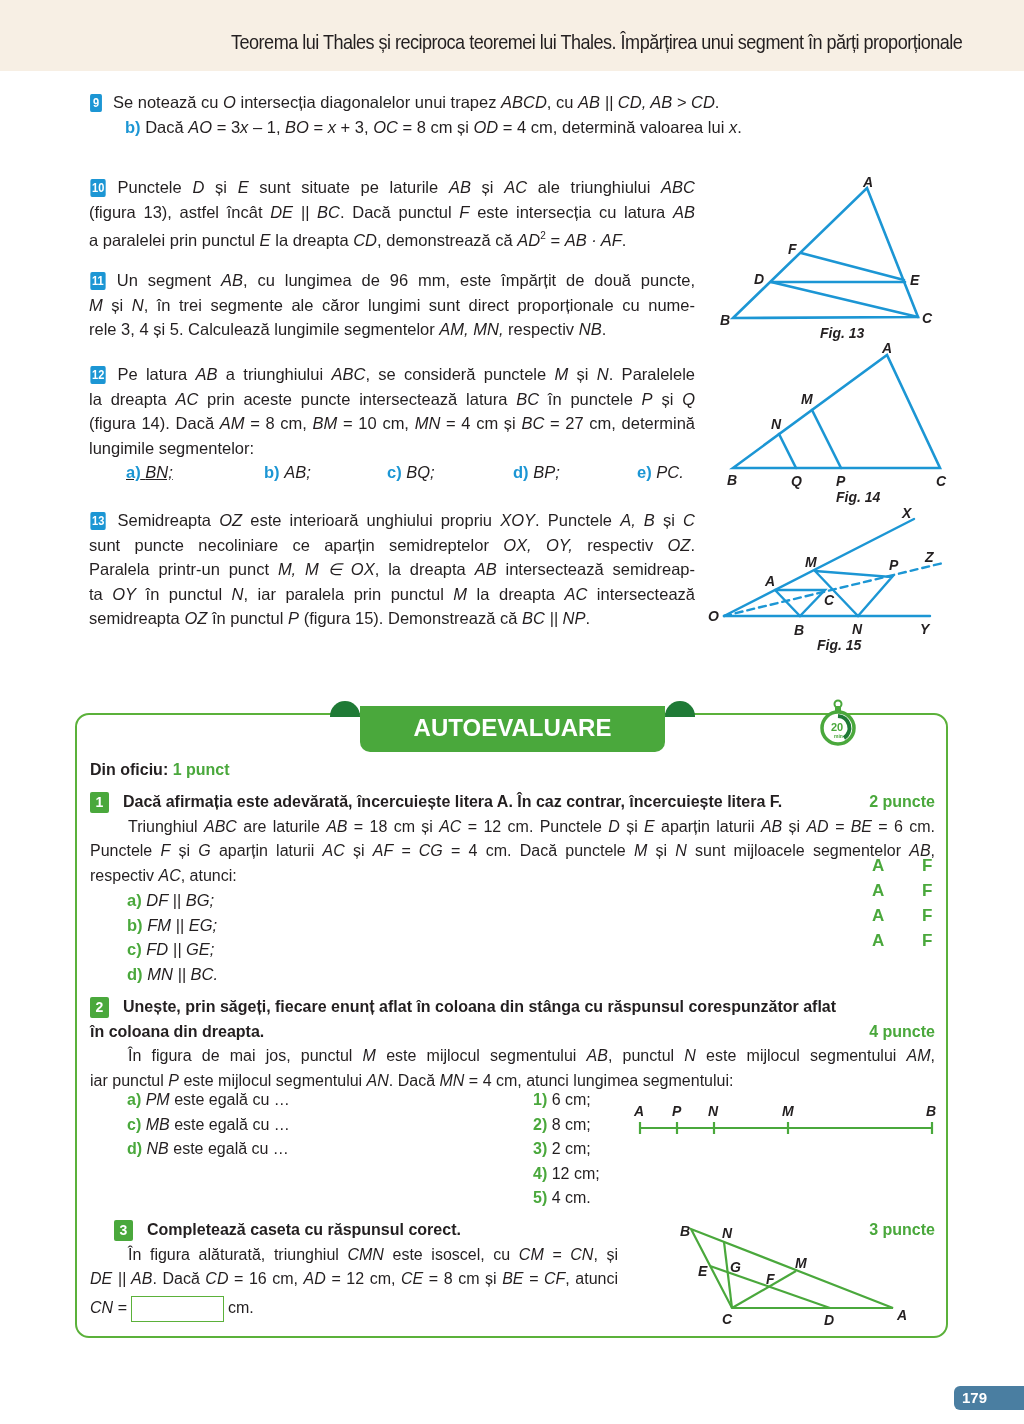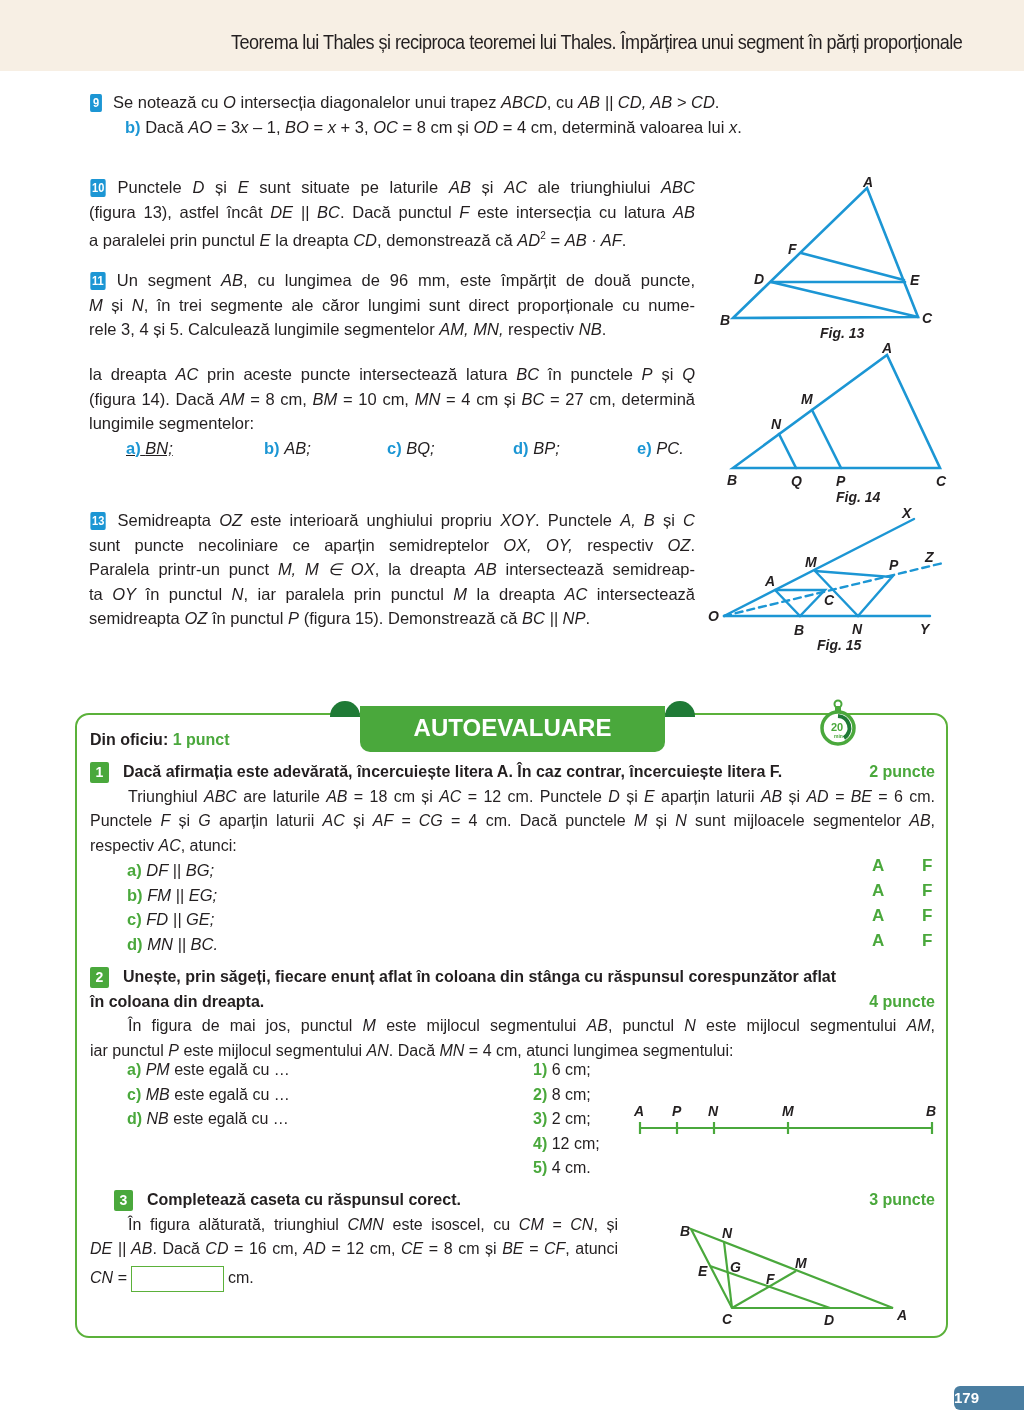--- a/index.html
+++ b/index.html
@@ -15,26 +15,26 @@
   .indent { padding-left: 36px; }
   .lbl-blue { color: #1c96d4; font-weight: bold; }
   .lbl-green { color: #4aa83c; font-weight: bold; }
   i { font-style: italic; }
 
   
   .box { position: absolute; left: 75px; top: 713px; width: 873px; height: 625px; border: 2.5px solid #5bb13a; border-radius: 14px; }
   .banner { position: absolute; left: 360px; top: 706px; width: 305px; height: 46px; background: #4aa83c; border-radius: 0 0 10px 10px; color: #fff; font-weight: bold; font-size: 24px; text-align: center; line-height: 44px; }
   .ear { position: absolute; top: 701px; width: 30px; height: 16px; background: #1f7a36; border-radius: 16px 16px 0 0; }
   .qnum { display: inline-block; background: #4aa83c; color: #fff; font-weight: bold; font-size: 14px; width: 19px; height: 21px; line-height: 21px; text-align: center; border-radius: 2px; margin-right: 14px; }
-  .q { position: absolute; left: 90px; line-height: 24.5px; font-size: 16px; }
+  .q { position: absolute; left: 90px; line-height: 24.5px; font-size: 16px; margin-top: 30px; }
   .bold { font-weight: bold; }
   .green { color: #4aa83c; font-weight: bold; }
   .af { position: absolute; color: #4aa83c; font-weight: bold; font-size: 17px; }
   .answer-box { display: inline-block; width: 93px; height: 26px; border: 1.5px solid #5bb13a; vertical-align: middle; margin: 0 4px; }
-  .page-num { position: absolute; left: 954px; top: 1386px; width: 70px; height: 24px; background: #4a7ea1; border-radius: 6px 0 0 6px; color: #fff; font-weight: bold; font-size: 15px; line-height: 24px; }
+  .page-num { position: absolute; left: 954px; top: 1386px; width: 70px; height: 24px; background: #4a7ea1; border-radius: 6px 0 0 6px; color: #fff; font-weight: bold; font-size: 15px; line-height: 24px; padding-left: 8px; }
   svg text { font-family: "Liberation Sans", sans-serif; font-style: italic; font-weight: bold; font-size: 14px; fill: #231f20; }
 </style>
 </head>
 <body>
 
 <div class="header">
   <div class="header-title">Teorema lui Thales și reciproca teoremei lui Thales. Împărțirea unui segment în părți proporționale</div>
 </div>
 
 <div class="ex" style="top:90px;">
@@ -52,20 +52,21 @@
   <div class="line"><span>a paralelei prin punctul </span><i>E</i><span> la dreapta </span><i>CD</i><span>, demonstrează că </span><i>AD</i><sup style="font-size:10px;">2</sup><span> = </span><i>AB · AF</i><span>.</span></div>
 </div>
 
 <div class="ex" style="top:268px; width:606px;">
   <div class="just"><span class="num">11</span><span>Un segment </span><i>AB</i><span>, cu lungimea de 96 mm, este împărțit de două puncte,</span></div>
   <div class="just"><i>M</i><span> și </span><i>N</i><span>, în trei segmente ale căror lungimi sunt direct proporționale cu nume-</span></div>
   <div class="line"><span>rele 3, 4 și 5. Calculează lungimile segmentelor </span><i>AM, MN,</i><span> respectiv </span><i>NB</i><span>.</span></div>
 </div>
 
 <div class="ex" style="top:362px; width:606px;">
+  <div class="just"><span class="num">12</span><span>Pe latura </span><i>AB</i><span> a triunghiului </span><i>ABC</i><span>, se consideră punctele </span><i>M</i><span> și </span><i>N</i><span>. Paralelele</span></div>
   <div class="just"><span>la dreapta </span><i>AC</i><span> prin aceste puncte intersectează latura </span><i>BC</i><span> în punctele </span><i>P</i><span> și </span><i>Q</i></div>
   <div class="just"><span>(figura 14). Dacă </span><i>AM</i><span> = 8 cm, </span><i>BM</i><span> = 10 cm, </span><i>MN</i><span> = 4 cm și </span><i>BC</i><span> = 27 cm, determină</span></div>
   <div class="line">lungimile segmentelor:</div>
   <div class="line" style="position:relative; height:24px;">
     <span style="position:absolute; left:37px;text-decoration:underline;"><span class="lbl-blue">a)</span> <i>BN;</i></span>
     <span style="position:absolute; left:175px;"><span class="lbl-blue">b)</span> <i>AB;</i></span>
     <span style="position:absolute; left:298px;"><span class="lbl-blue">c)</span> <i>BQ;</i></span>
     <span style="position:absolute; left:424px;"><span class="lbl-blue">d)</span> <i>BP;</i></span>
     <span style="position:absolute; left:548px;"><span class="lbl-blue">e)</span> <i>PC.</i></span>
   </div>

